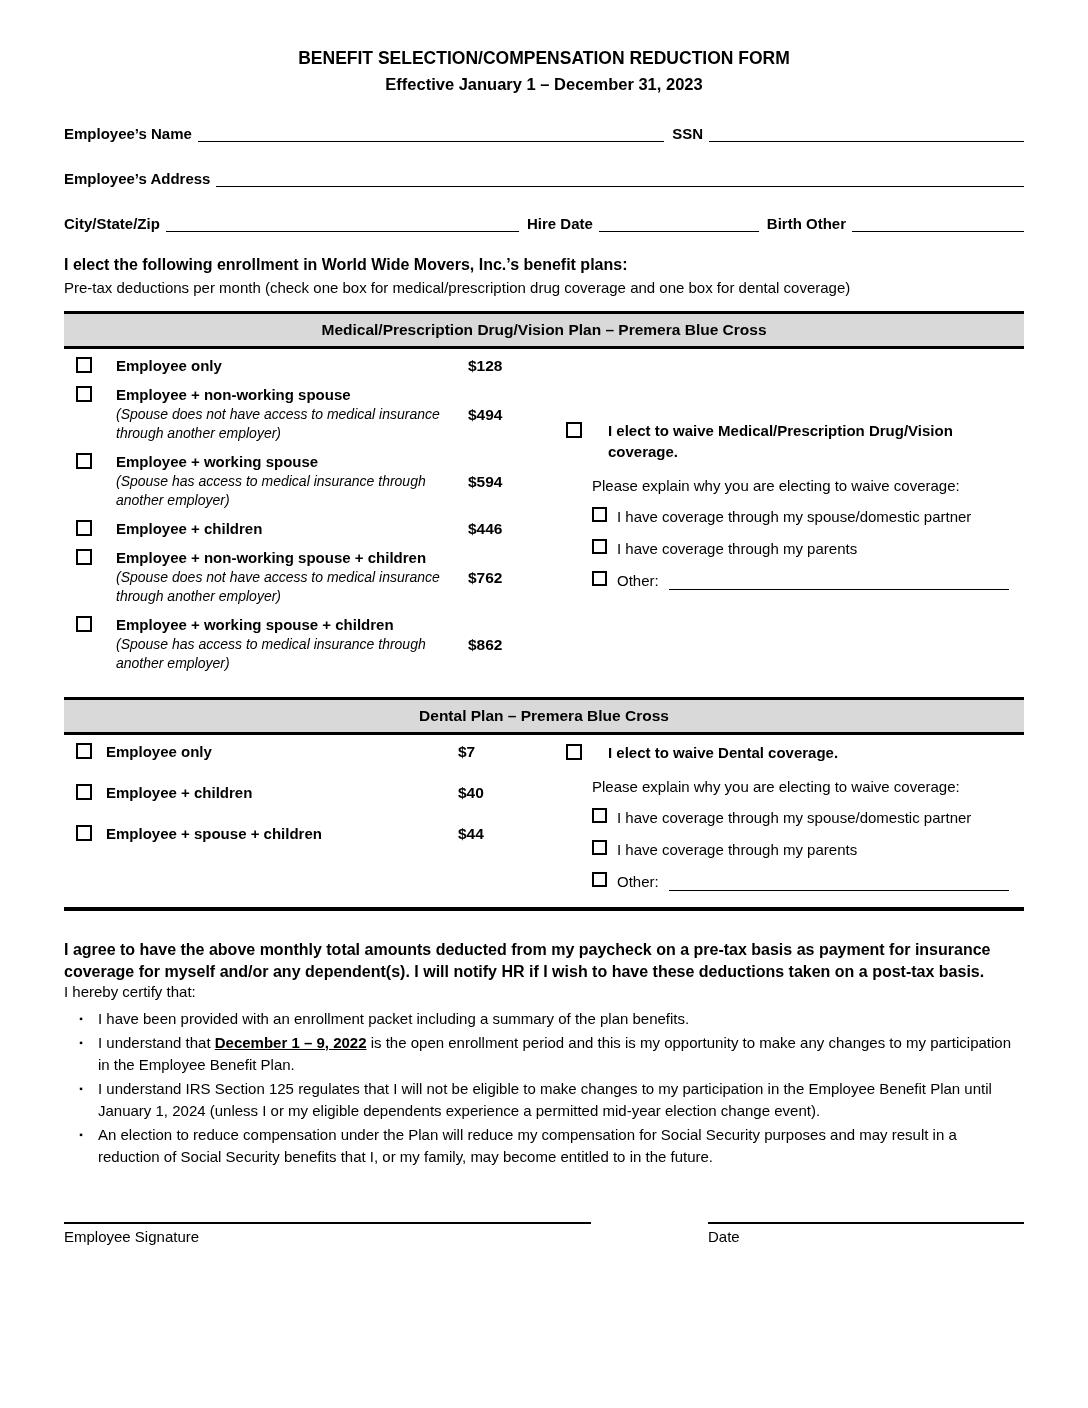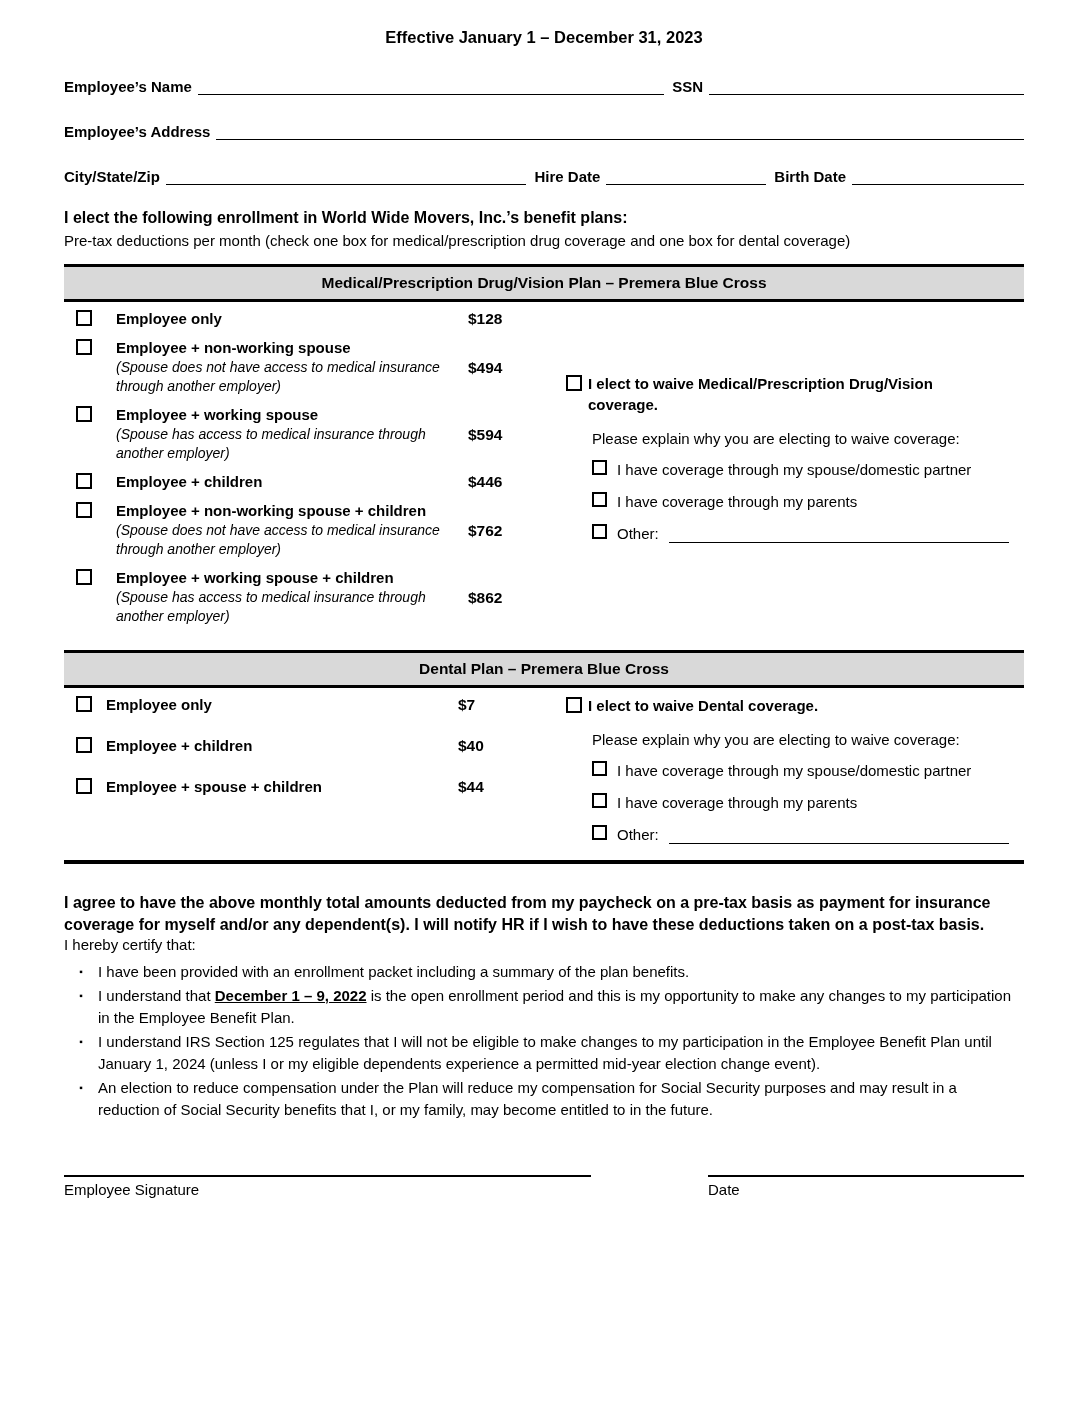--- a/index.html
+++ b/index.html
@@ -55,21 +55,21 @@
   .opt-label{font-weight:bold;font-size:15px;line-height:20px;display:block;}
   .opt-note{font-style:italic;font-size:14px;line-height:19px;display:block;}
   .opt-note:empty{display:none;}
   .price{font-weight:bold;font-size:15.5px;line-height:20px;}
   .price-mid{padding-top:20px;}
   .dental .opt{grid-template-columns:18px 340px 80px;column-gap:12px;margin:0 0 21px 12px;}
 
   
   .waive{padding-left:2px;}
   .waive-med{margin-top:64px;}
-  .waive-head{display:flex;gap:6px;align-items:flex-start;}
+  .waive-head{display:flex;gap:26px;align-items:flex-start;}
   .waive-head .cb{margin-top:2px;}
   .waive-label{font-weight:bold;font-size:15px;line-height:21px;max-width:400px;}
   .waive-explain{font-size:15px;margin:15px 0 0 26px;}
   .reason{display:flex;gap:10px;align-items:flex-end;margin:13px 0 0 26px;font-size:15px;line-height:19px;}
   .reason .cb{width:15px;height:15px;flex:0 0 15px;align-self:flex-start;}
   .oline{border-bottom:1.5px solid #000;height:16px;flex:1 1 auto;max-width:340px;}
 
   
   .thick-rule{border-top:4px solid #000;margin-top:16px;}
 
@@ -88,38 +88,39 @@
   .sig-right{width:316px;}
   .sig-line{border-bottom:2.5px solid #000;height:1px;}
   .sig-label{font-size:15px;margin-top:4px;}
 </style>
 </head>
 <body>
 
 <div class="page">
 
 
+  <div class="title">BENEFIT SELECTION/COMPENSATION REDUCTION FORM</div>
   <div class="subtitle">Effective January 1 – December 31, 2023</div>
 
   <div class="field-row fr1">
     <span class="flabel">Employee’s Name</span>
     <span class="fline grow"></span>
     <span class="flabel ml">SSN</span>
     <span class="fline w-ssn"></span>
   </div>
   <div class="field-row fr2">
     <span class="flabel">Employee’s Address</span>
     <span class="fline grow"></span>
   </div>
   <div class="field-row fr3">
     <span class="flabel">City/State/Zip</span>
     <span class="fline grow"></span>
     <span class="flabel ml">Hire Date</span>
     <span class="fline w-hire"></span>
-    <span class="flabel ml">Birth Date</span>
+    <span class="flabel ml">Birth Other</span>
     <span class="fline w-birth"></span>
   </div>
 
   <div class="elect-line">I elect the following enrollment in World Wide Movers, Inc.’s benefit plans:</div>
   <div class="pretax-line">Pre-tax deductions per month (check one box for medical/prescription drug coverage and one box for dental coverage)</div>
 
   <div class="section-bar">Medical/Prescription Drug/Vision Plan – Premera Blue Cross</div>
   <div class="section-body">
     <div class="col-left">
 

